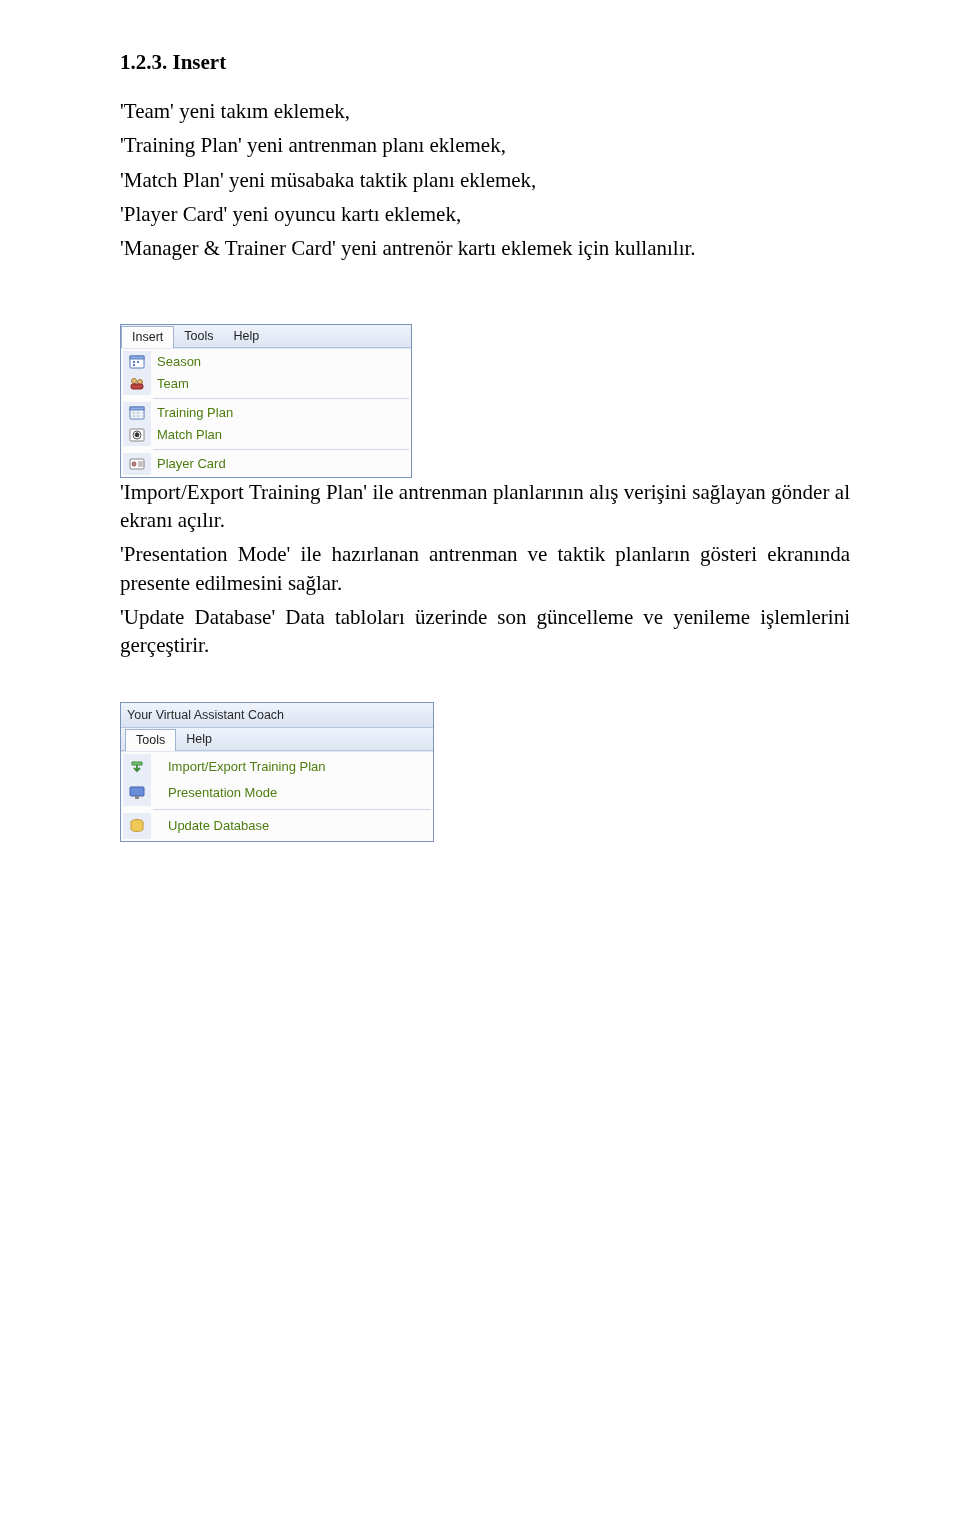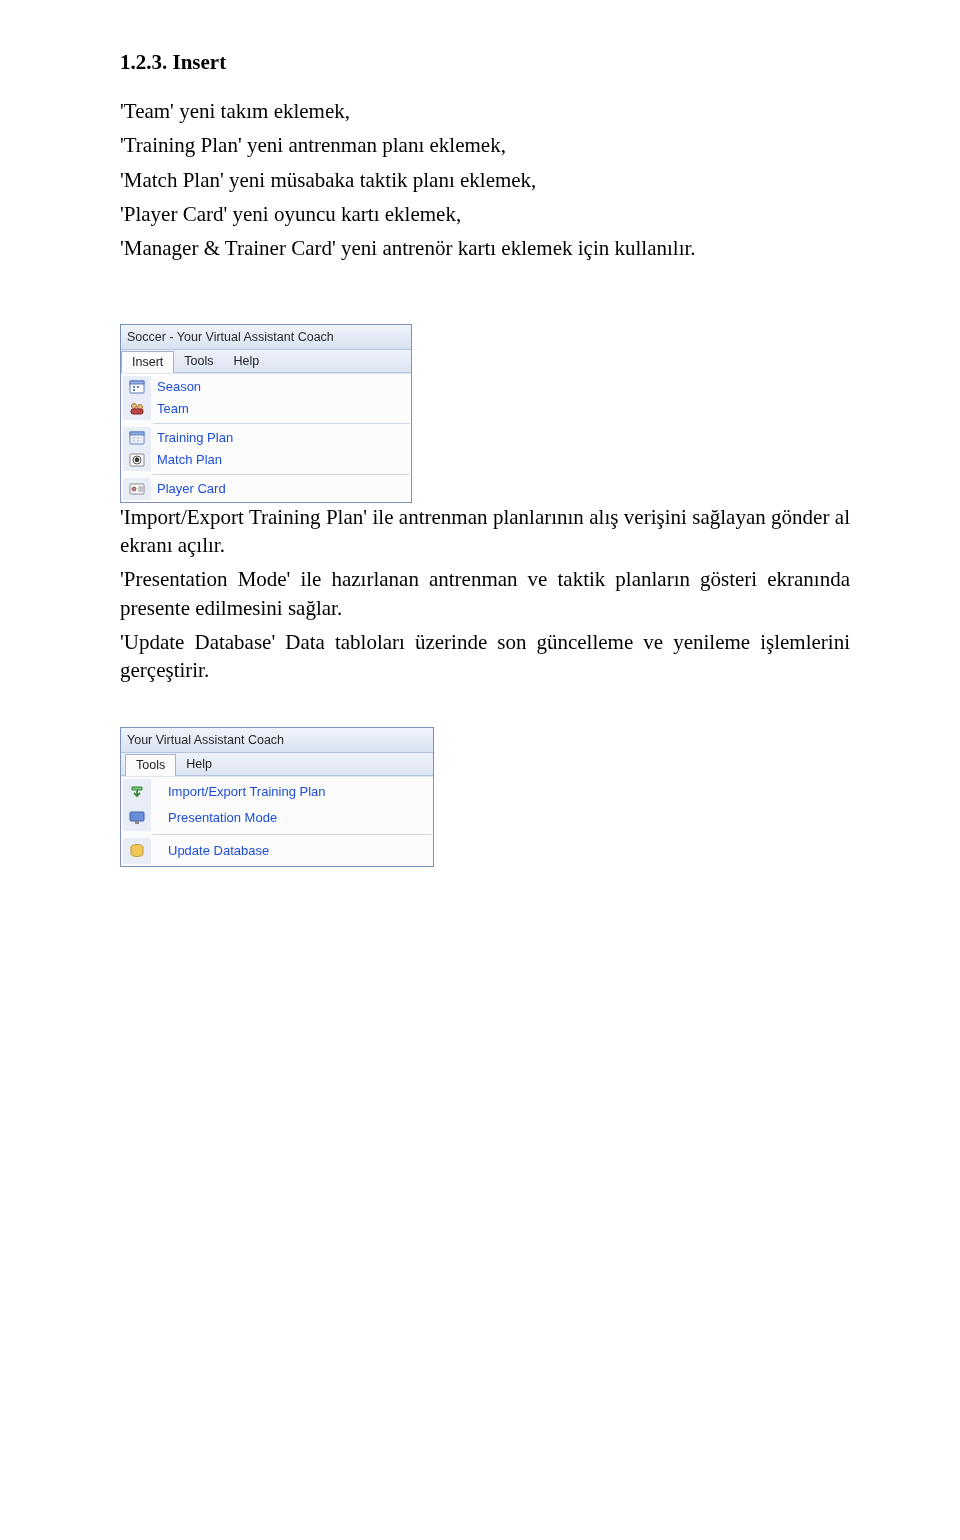--- a/index.html
+++ b/index.html
@@ -81,21 +81,21 @@
     border-bottom: none;
     margin-top: 1px;
     margin-bottom: -1px;
   }
   .menulist {
     background: #fcfcfd;
     border-top: 1px solid #e0e6f1;
     padding: 2px 2px;
     font-family: Tahoma, Arial, sans-serif;
     font-size: 13px;
-    color: #1d4ed8;
+    color: #4d7c0f;
   }
   .menulist-row {
     display: flex;
     align-items: center;
     height: 22px;
   }
   .menulist-iconcol {
     width: 28px;
     display: flex;
     align-items: center;
@@ -142,23 +142,20 @@
   <div class="body-text">'Team' yeni takım eklemek,</div>
   <div class="body-text">'Training Plan' yeni antrenman planı eklemek,</div>
   <div class="body-text">'Match Plan' yeni müsabaka taktik planı eklemek,</div>
   <div class="body-text">'Player Card' yeni oyuncu kartı eklemek,</div>
   <div class="body-text">'Manager &amp; Trainer Card' yeni antrenör kartı eklemek için kullanılır.</div>
 
   <div class="spacer-lg"></div>
 
   <div class="shot shotwrap">
     <div class="shot-inner" style="width:290px;">
-      <div class="titlebar">
-        <span>Soccer - Your Virtual Assistant Coach</span>
-      </div>
       <div class="menubar">
         <div class="menubar-item active">Insert</div>
         <div class="menubar-item">Tools</div>
         <div class="menubar-item">Help</div>
       </div>
       <div class="menulist">
         <div class="menulist-row">
           <div class="menulist-iconcol">
             <svg class="iconslot" viewBox="0 0 18 18">
                 <rect x="2" y="3" width="14" height="12" rx="1" fill="#fff" stroke="#5a7bbb"></rect>

